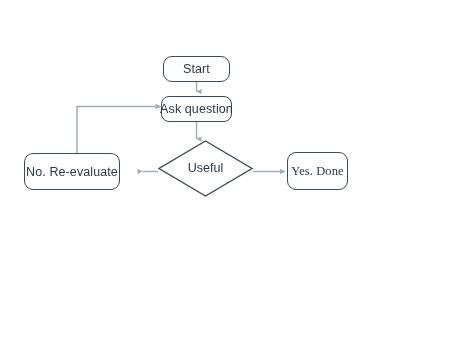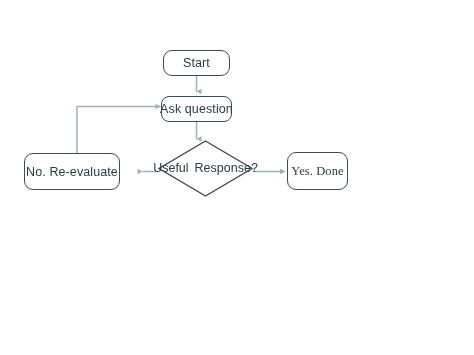--- a/index.html
+++ b/index.html
@@ -101,35 +101,34 @@
 
     <line x1="196.5" y1="122" x2="196.5" y2="139" stroke="#9fb0b8" stroke-width="1.5" marker-end="url(#arrow-down)"></line>
 
     <line x1="158" y1="171.5" x2="142.5" y2="171.5" stroke="#9fb0b8" stroke-width="1.5" marker-end="url(#arrow-left)"></line>
 
     <line x1="253" y1="171.5" x2="285" y2="171.5" stroke="#9fb0b8" stroke-width="1.5" marker-end="url(#arrow-right)"></line>
 
     <polyline points="77,153 77,106.5 160.5,106.5" fill="none" stroke="#9fb0b8" stroke-width="1.5" marker-end="url(#arrow-right)"></polyline>
   </svg>
 
-  <div class="node rounded" style="left:163px; top:50px; width:67px; height:26px;">
+  <div class="node rounded" style="left:163px; top:56px; width:67px; height:26px;">
     <span>Start</span>
   </div>
 
   <div class="node rect" style="left:161px; top:96px; width:71px; height:26px;">
     <span>Ask question</span>
   </div>
 
   <div class="diamond-wrap" style="left:158px; top:140px; width:95px; height:57px;">
     <svg width="95" height="57" viewBox="0 0 95 57" xmlns="http://www.w3.org/2000/svg">
       <polygon points="47.5,1 94,28.5 47.5,56 1,28.5" fill="#ffffff" stroke="#3b4d57" stroke-width="1.4"></polygon>
     </svg>
     <div class="diamond-label">
       <span class="dl-line1">Useful</span>
-      <span class="dl-line2">Response?</span>
     </div>
   </div>
 
   <div class="node rounded" style="left:24px; top:153px; width:96px; height:37px;">
     <span>No. Re-evaluate</span>
   </div>
 
   <div class="node rounded" style="left:287px; top:152px; width:61px; height:38px;font-family:Liberation Serif, serif;">
     <span>Yes. Done</span>
   </div>

